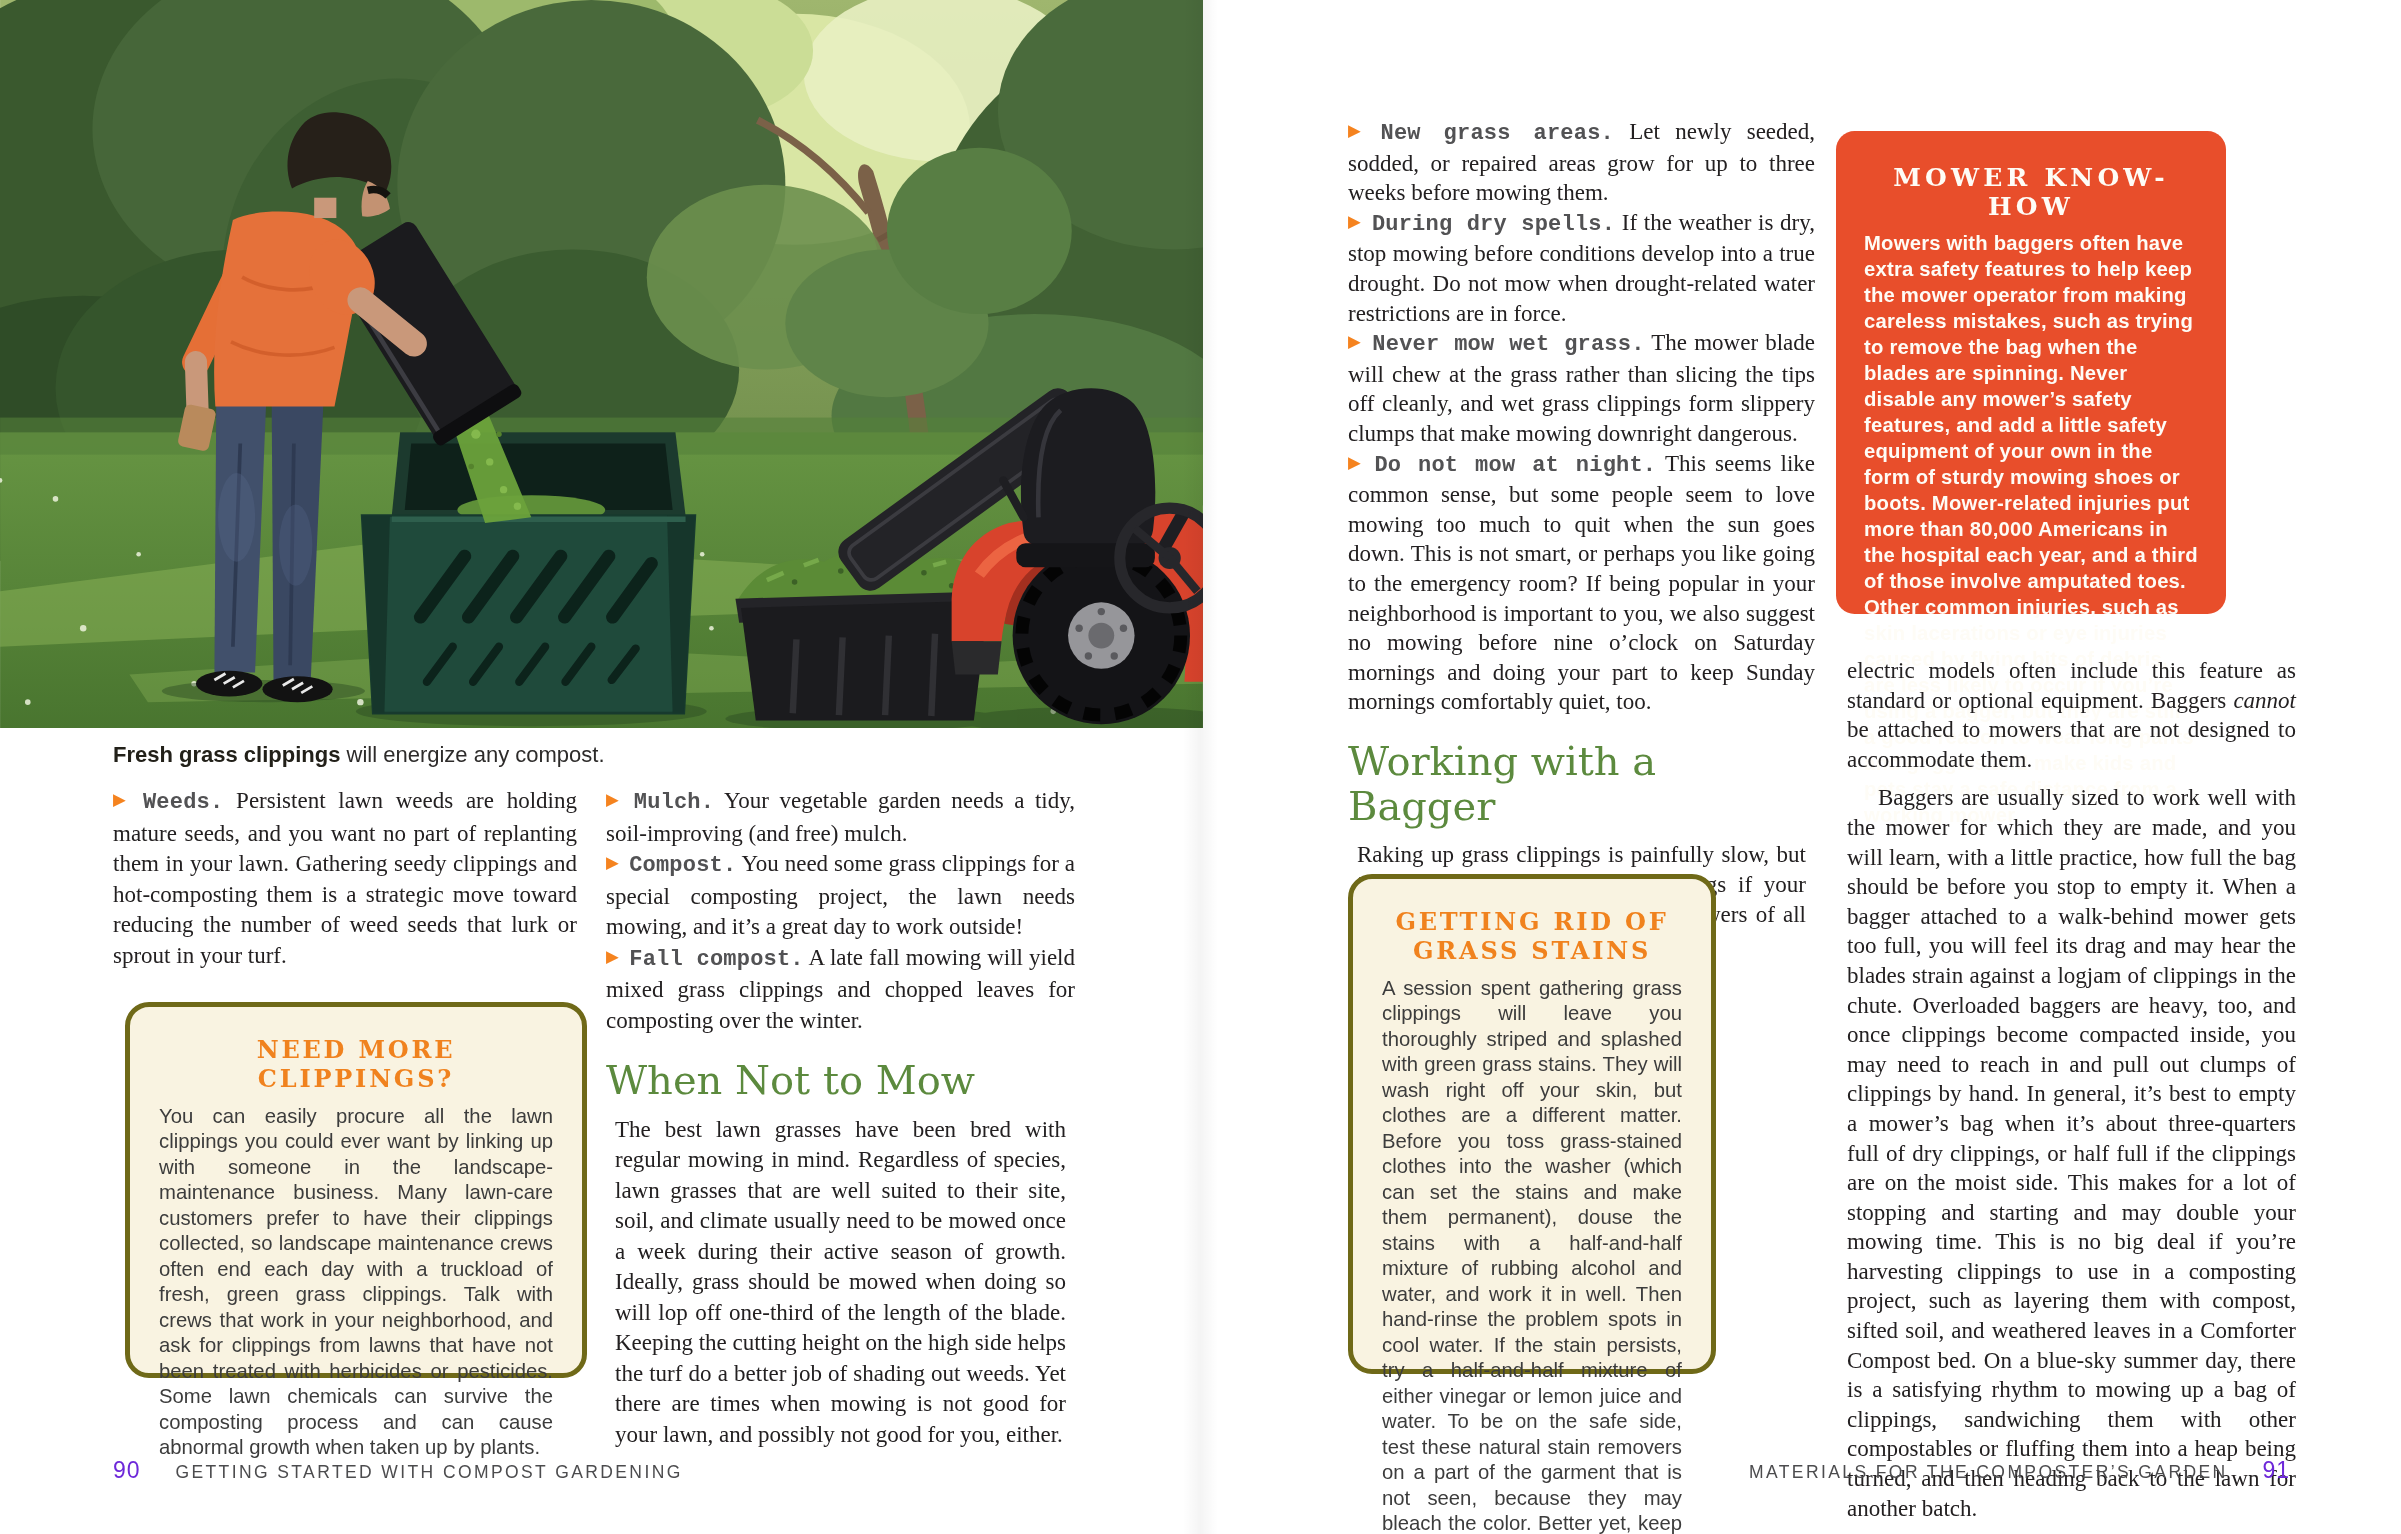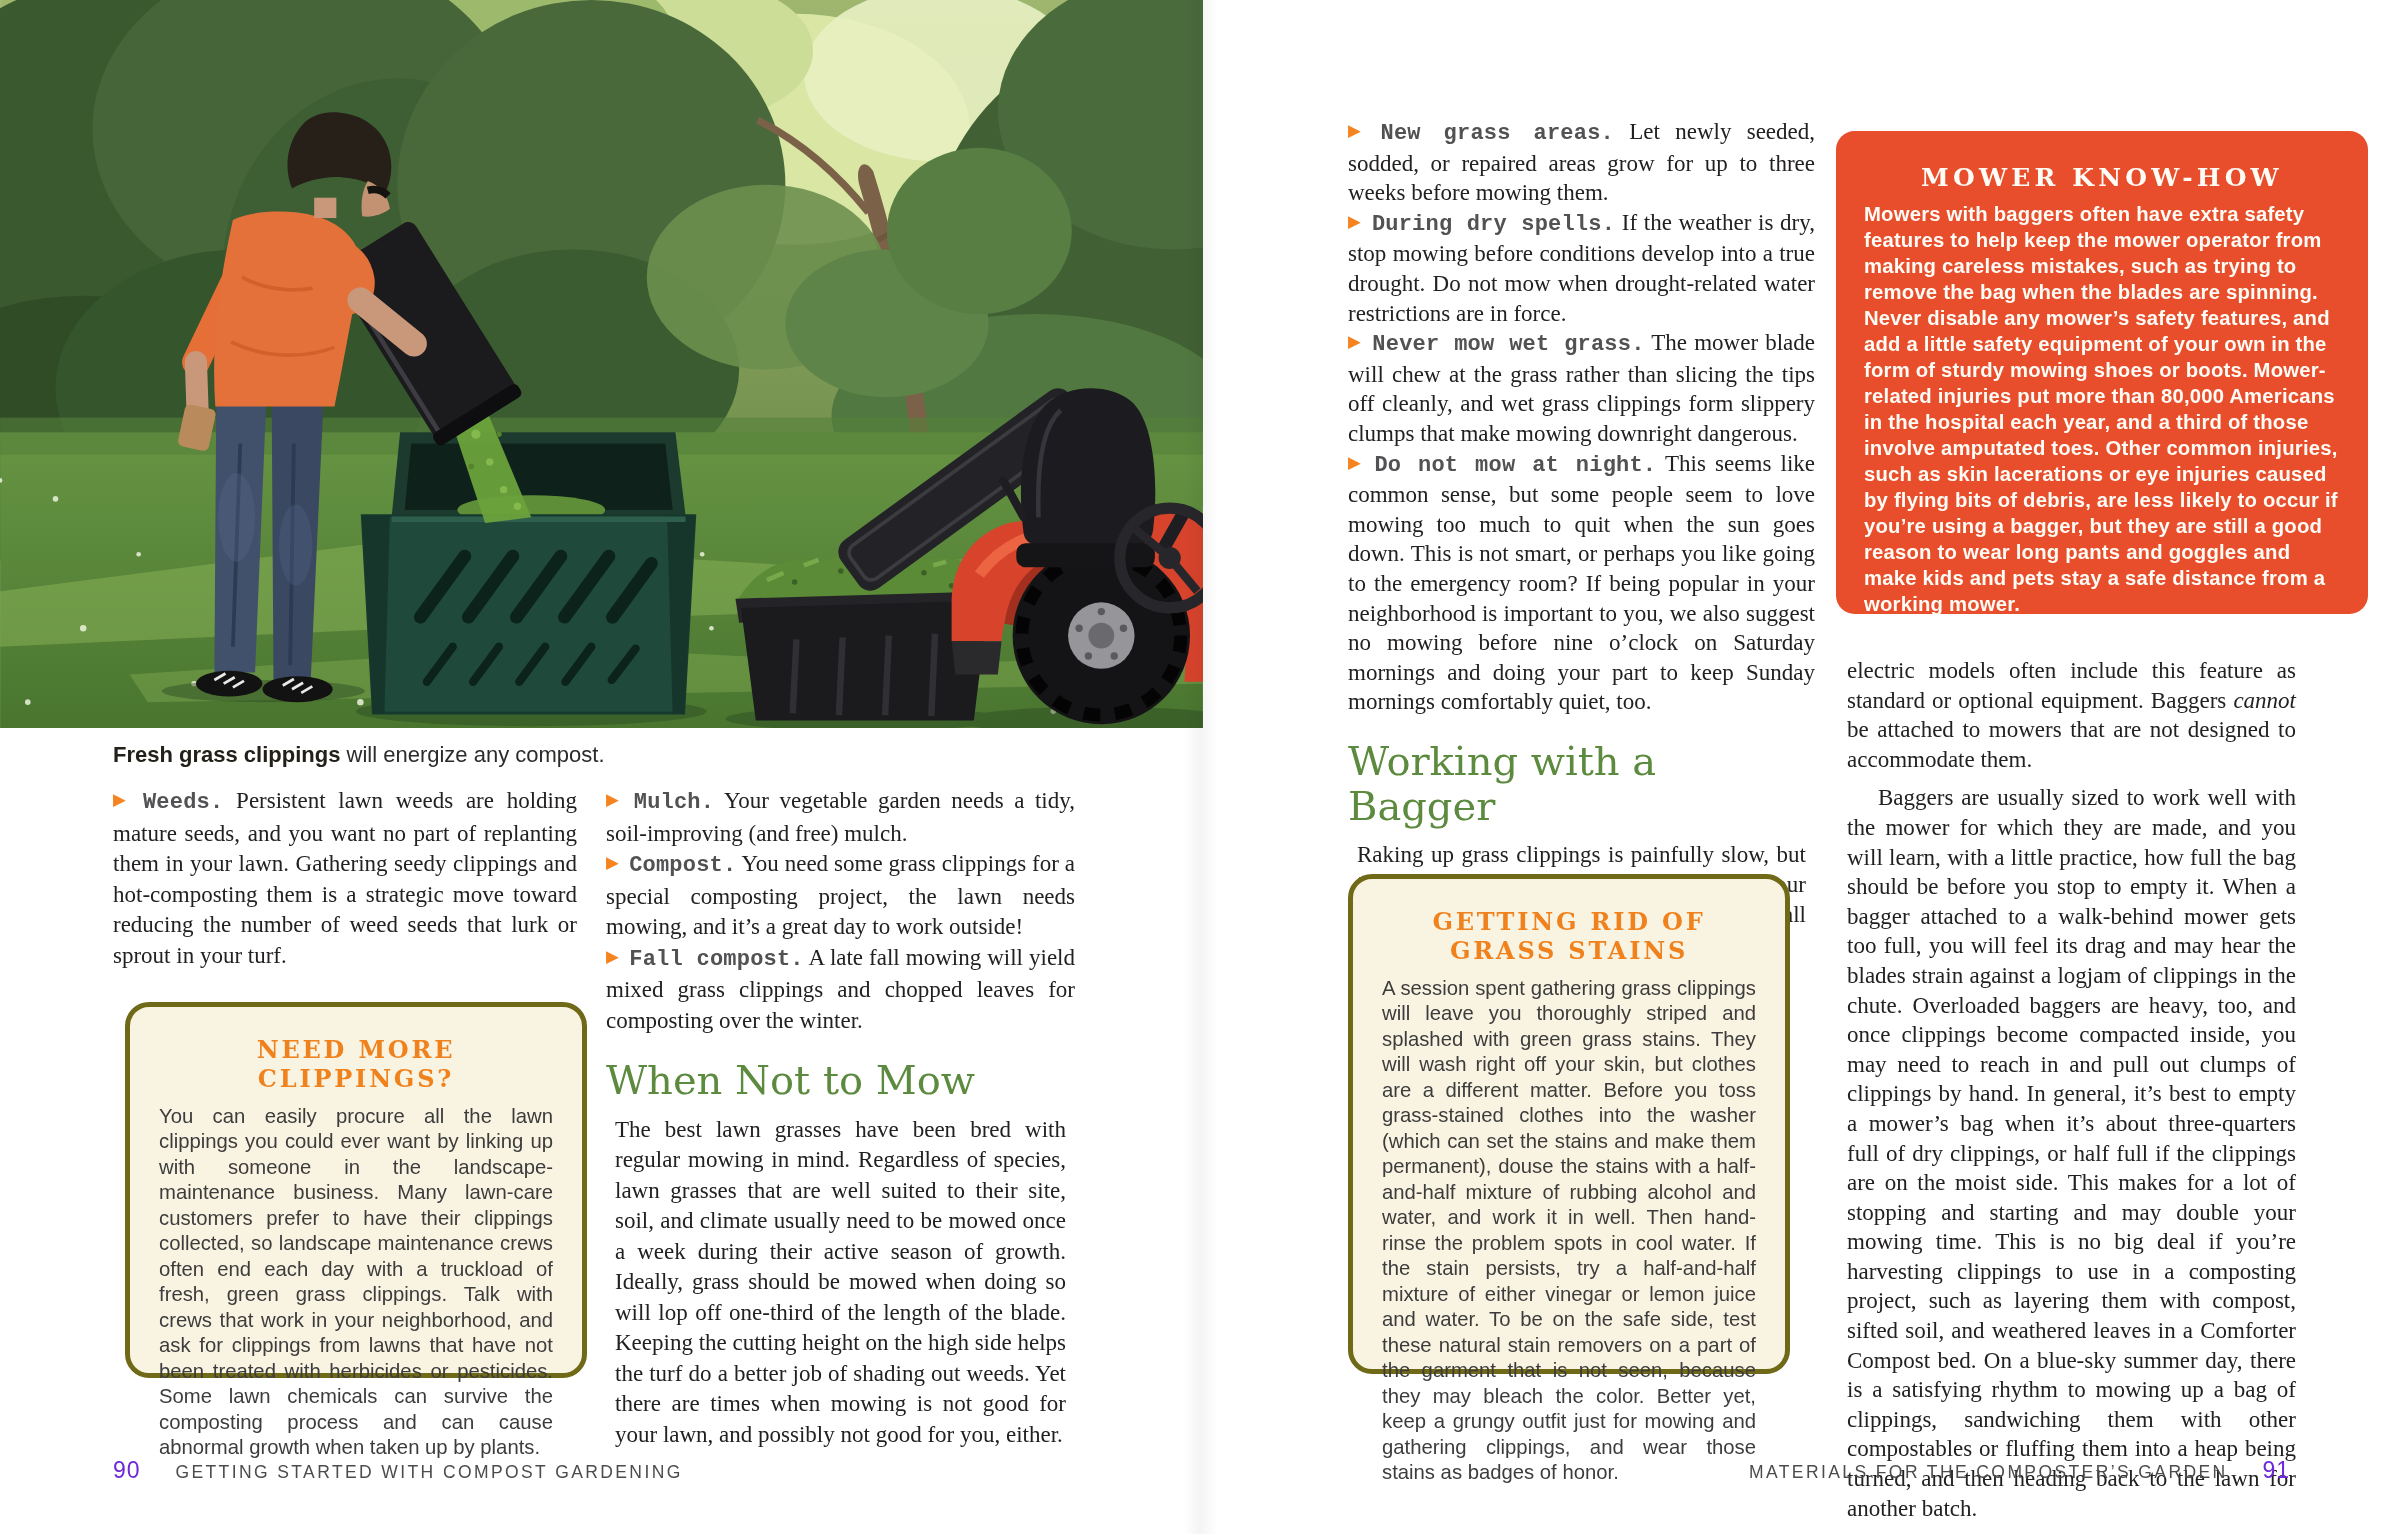--- a/index.html
+++ b/index.html
@@ -42,23 +42,23 @@
     position:absolute; box-sizing:border-box; background:#F9F3E1;
     border:5.5px solid #6F6918; border-radius:24px; padding:24px 29px;
     font-family:"Liberation Sans", sans-serif;
   }
   .box-title {
     font-family:"DejaVu Serif", serif; font-weight:bold; color:#F0821E;
     text-align:center; font-size:24px; letter-spacing:2.8px; margin:3.7px 0 11px 0;
   }
   .box-body { font-size:20.3px; line-height:25.5px; color:#3c3c3c; text-align:justify; }
   #need-box   { left:125px;  top:1002px; width:462px; height:376px; }
-  #stains-box { left:1348px; top:874px;  width:442px; height:500px; }
+  #stains-box { left:1348px; top:874px;  width:368px; height:500px; }
   #mower-box {
-    position:absolute; left:1836px; top:131px; width:532px; height:483px;
+    position:absolute; left:1836px; top:131px; width:390px; height:483px;
     box-sizing:border-box; background:#E84E2B; border-radius:18.5px;
     padding:28px 28px; font-family:"Liberation Sans", sans-serif;
   }
   #mower-box .box-title { color:#FEFCF6; letter-spacing:4.2px; font-size:25px; margin-bottom:9.2px; }
   #mower-box .box-body  {
     color:#FEFCF6; font-weight:bold; font-size:20.3px; line-height:26px;
     text-align:left; letter-spacing:0.2px;
   }
   .footer {
     position:absolute; top:1457px; font-family:"Liberation Sans", sans-serif;

